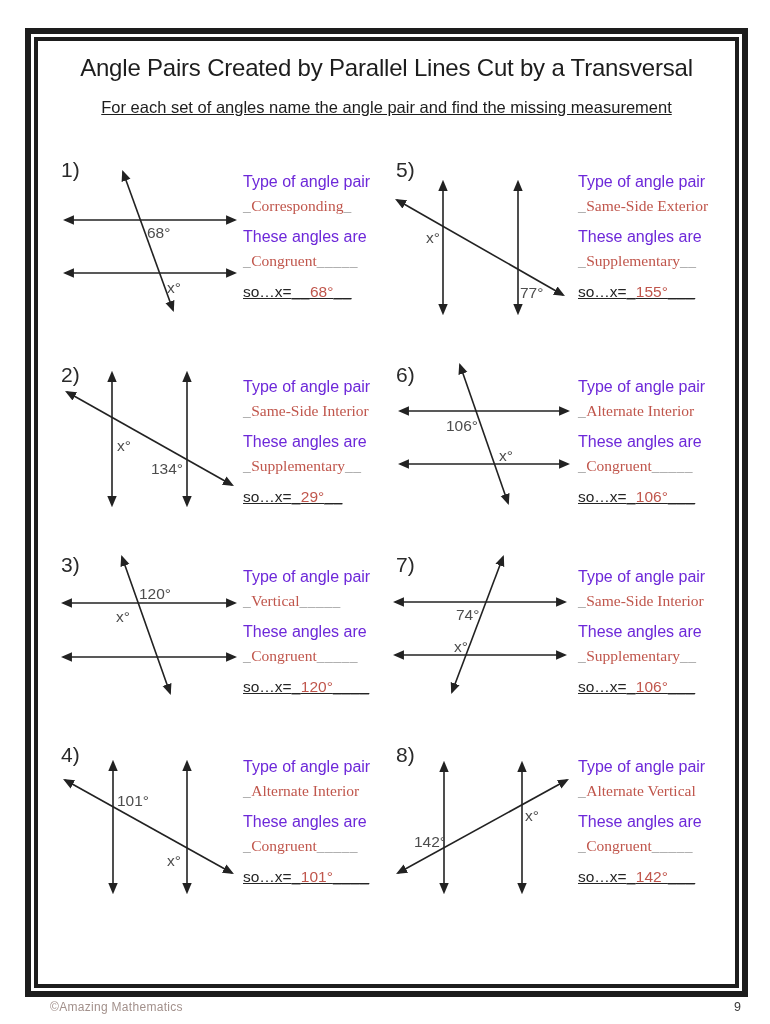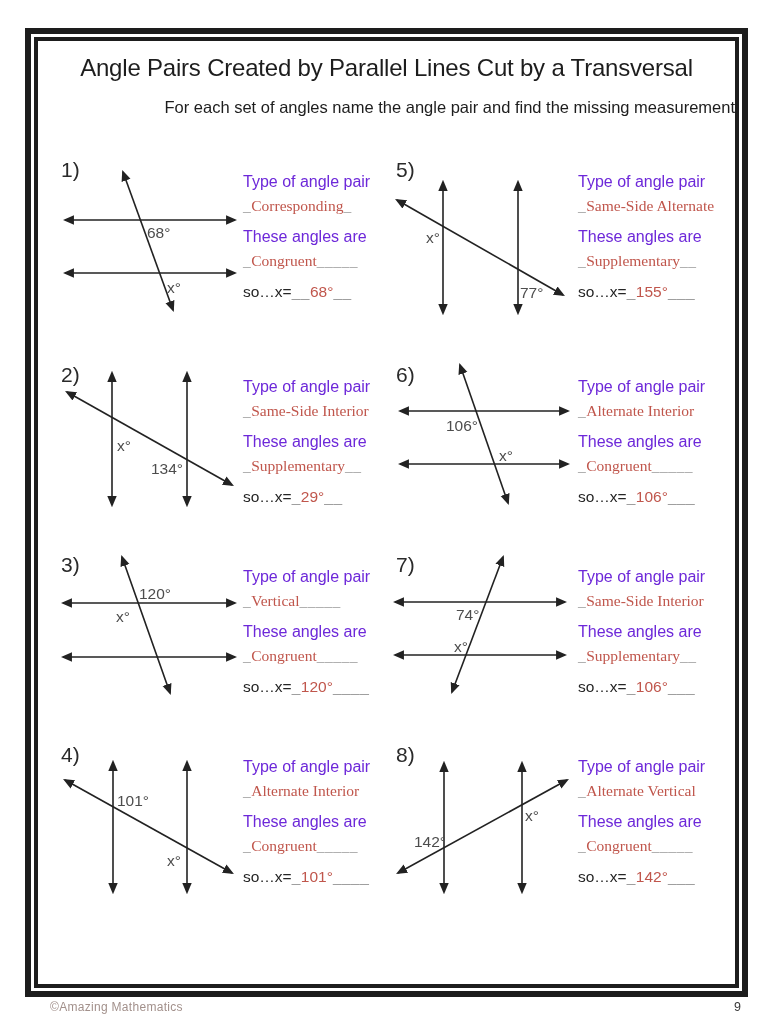--- a/index.html
+++ b/index.html
@@ -13,39 +13,39 @@
   }
   .frame-inner {
     width:100%; height:100%; border:4px solid #1d1d1d; box-sizing:border-box;
     position:relative; background:#fff;
   }
   .title {
     position:absolute; top:13px; left:0; width:100%; text-align:center;
     font-size:24px; color:#1d1d1d; white-space:nowrap; letter-spacing:-0.2px;
   }
   .subtitle {
-    position:absolute; top:57px; left:0; width:100%; text-align:right;
-    font-size:16.5px; color:#1d1d1d; white-space:nowrap;
+    position:absolute; top:57px; left:0; width:100%; text-align:center;
+    font-size:16.5px; color:#1d1d1d; text-decoration:underline; white-space:nowrap;
   }
   .problem { position:absolute; width:338px; height:185px; }
   .p0 { left:17px;  top:109px; }
   .p1 { left:352px; top:109px; }
   .p2 { left:17px;  top:314px; }
   .p3 { left:352px; top:314px; }
   .p4 { left:17px;  top:504px; }
   .p5 { left:352px; top:504px; }
   .p6 { left:17px;  top:694px; }
   .p7 { left:352px; top:694px; }
   .pnum { position:absolute; left:6px; top:8px; font-size:21px; color:#2a2a2a; }
   .diagram { position:absolute; left:0; top:0; width:190px; height:172px; }
   .diagram svg text { font-family:"Liberation Sans", sans-serif; font-size:15.5px; fill:#4d4d4d; }
   .answers { position:absolute; left:188px; top:22px; width:150px; }
   .lbl { font-size:16px; color:#6d28d9; line-height:19px; margin-bottom:5px; white-space:nowrap; }
   .ans { font-size:15.5px; line-height:19px; margin-bottom:12px; white-space:nowrap;font-family:Liberation Serif, serif; }
-  .so  { font-size:15.5px; line-height:19px; margin-top:2px; color:#252525; white-space:nowrap; }
+  .so  { font-size:15.5px; line-height:19px; margin-top:2px; color:#252525; white-space:nowrap;text-decoration:underline; }
   .red { color:#c0564c; }
   .u   { color:#9a9a9a; letter-spacing:0.5px; }
   .so-label { color:#252525; }
   .credit {
     position:absolute; left:50px; top:1000px; font-size:12px; color:#a2908b; letter-spacing:0.3px;
   }
   .pagenum { position:absolute; left:734px; top:1000px; font-size:12.5px; color:#3a3a3a; }
 </style>
 </head>
 <body>
@@ -89,21 +89,21 @@
               </defs>
               <line x1="53" y1="32" x2="53" y2="163" stroke="#222222" stroke-width="1.6" marker-start="url(#arw1)" marker-end="url(#arw1)"></line>
               <line x1="128" y1="32" x2="128" y2="163" stroke="#222222" stroke-width="1.6" marker-start="url(#arw1)" marker-end="url(#arw1)"></line>
               <line x1="7" y1="50" x2="173" y2="145" stroke="#222222" stroke-width="1.6" marker-start="url(#arw1)" marker-end="url(#arw1)"></line>
               <text x="36" y="93">x°</text>
               <text x="130" y="148">77°</text>
             </svg></div>
         <span class="pnum">5)</span>
         <div class="answers">
           <div class="lbl">Type of angle pair</div>
-          <div class="ans"><span class="u">_</span><span class="red">Same-Side Alternate</span><span class="u"></span></div>
+          <div class="ans"><span class="u">_</span><span class="red">Same-Side Exterior</span><span class="u"></span></div>
           <div class="lbl">These angles are</div>
           <div class="ans"><span class="u">_</span><span class="red">Supplementary</span><span class="u">__</span></div>
           <div class="so"><span class="so-label">so…x=</span><span class="u">_</span><span class="red">155°</span><span class="u">___</span></div>
         </div>
       </div>
 
       <div class="problem p2">
         <div class="diagram"><svg width="190" height="162" viewBox="0 0 190 162">
               <defs>
                 <marker id="arw2" viewBox="0 0 10 10" refX="8" refY="5" markerWidth="7" markerHeight="7" orient="auto-start-reverse">

